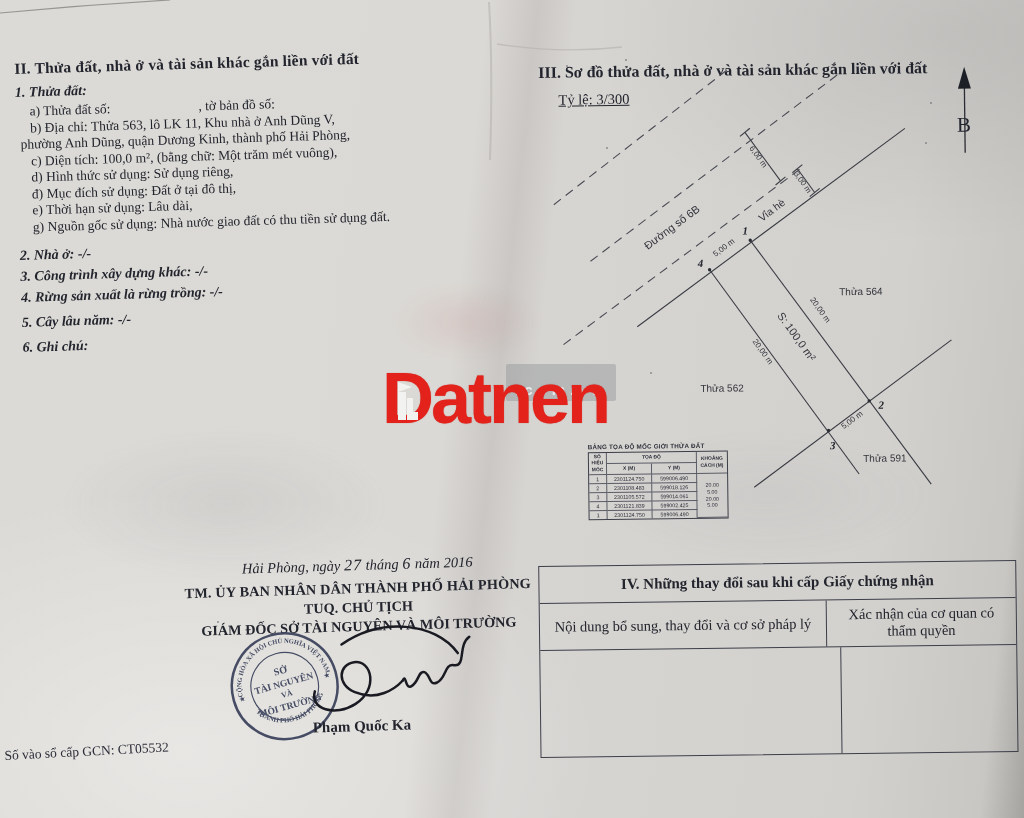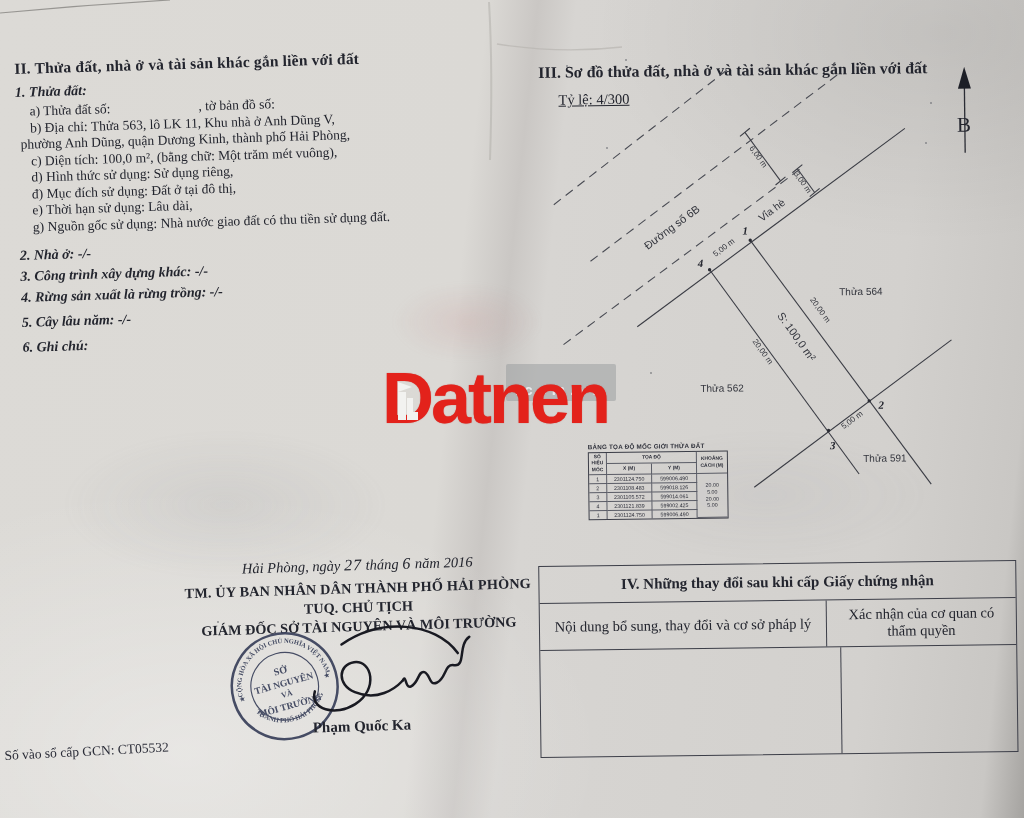--- a/index.html
+++ b/index.html
@@ -144,21 +144,21 @@
     </g>
   </svg>
 
   <div class="signer">Phạm Quốc Ka</div>
 </div>
 
 <div class="book-no">Số vào sổ cấp GCN: CT05532</div>
 
 <div class="right-page">
   <div class="s3-title">III. Sơ đồ thửa đất, nhà ở và tài sản khác gắn liền với đất</div>
-  <div class="scale">Tỷ lệ: 4/300</div>
+  <div class="scale">Tỷ lệ: 3/300</div>
 
   <svg class="diagram-svg" width="494" height="470" viewBox="530 70 494 470">
     <g stroke="#4a4c54" stroke-width="1.1" fill="none" stroke-dasharray="9 6">
       <line x1="556" y1="205" x2="742" y2="64"></line>
       <line x1="592" y1="262" x2="842" y2="78"></line>
       <line x1="564" y1="345" x2="806" y2="170"></line>
     </g>
     <g stroke="#3a3c44" stroke-width="1.1" fill="none">
       <line x1="638" y1="328" x2="908" y2="133"></line>
       <line x1="753" y1="490" x2="952" y2="345"></line>

